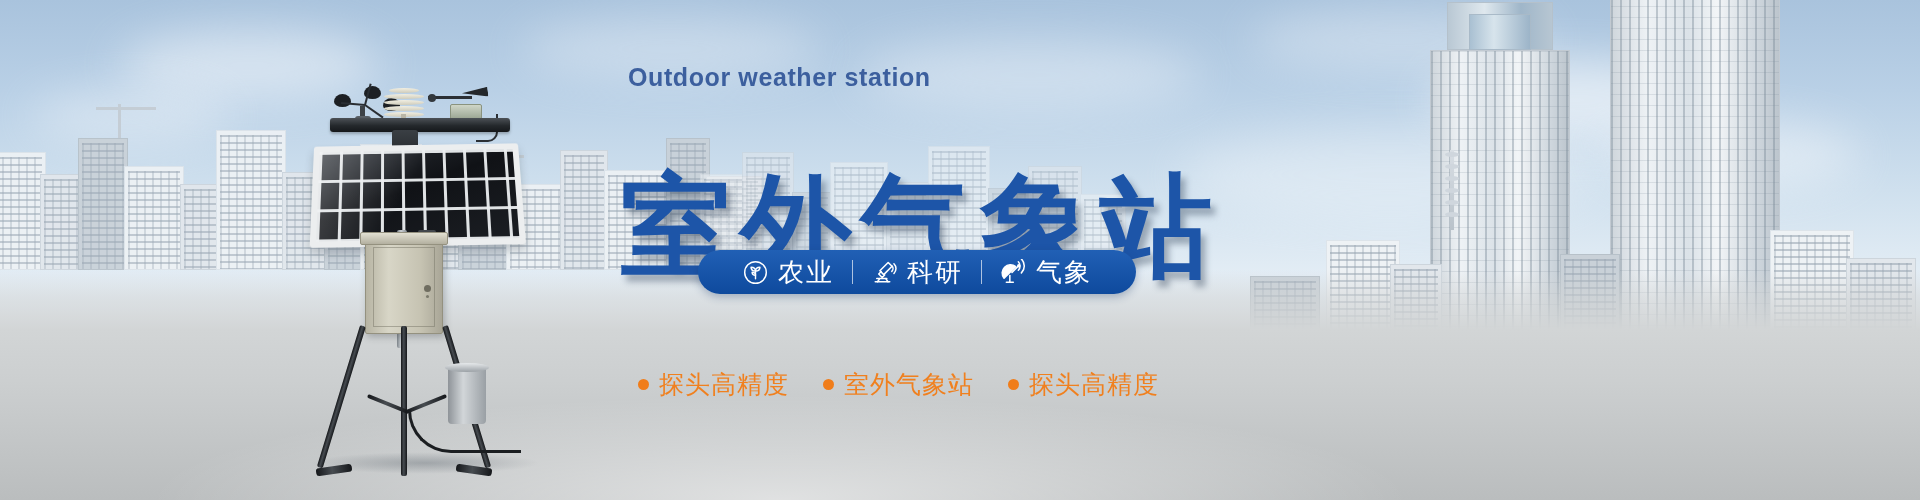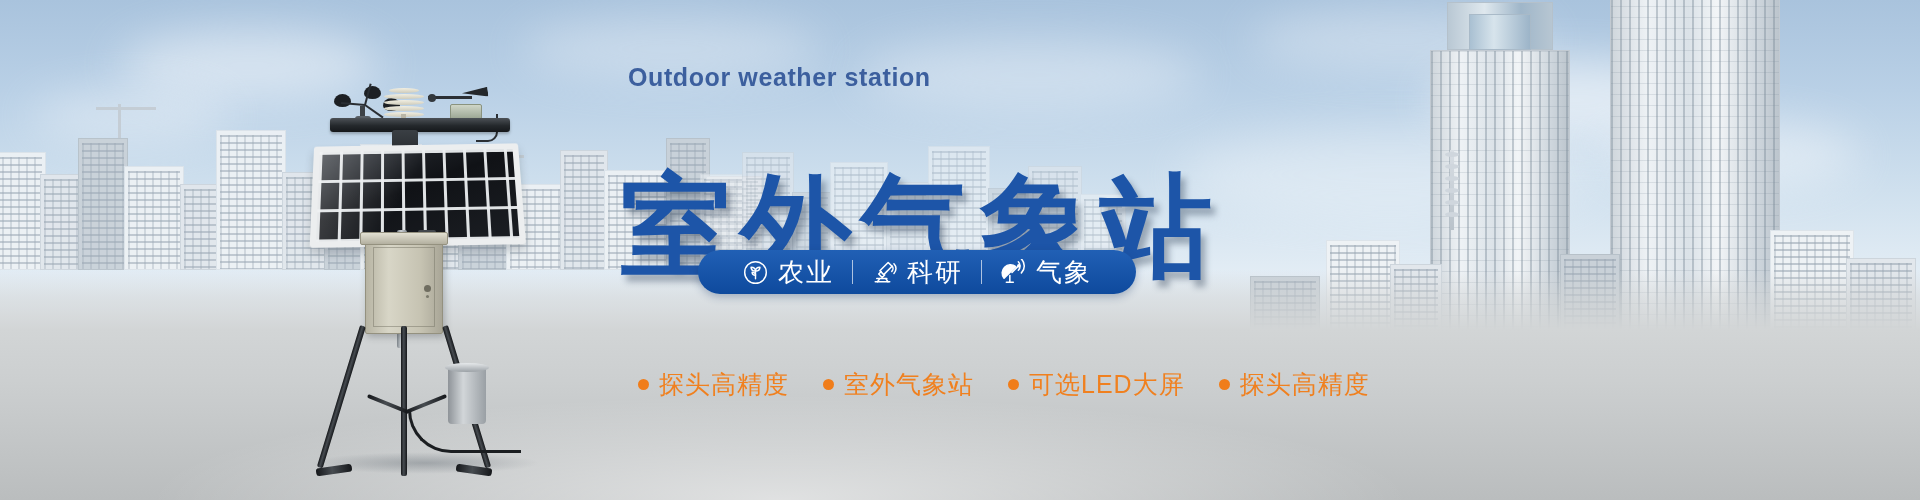--- a/index.html
+++ b/index.html
@@ -357,22 +357,18 @@
       <div class="feat">
         <span class="dot"></span>
         <span class="ftxt">探头高精度</span>
       </div>
       <div class="feat">
         <span class="dot"></span>
         <span class="ftxt">室外气象站</span>
       </div>
       <div class="feat">
         <span class="dot"></span>
-        <span class="ftxt">可选LED大屏</span>
-      </div>
-      <div class="feat">
-        <span class="dot"></span>
         <span class="ftxt">探头高精度</span>
       </div>
     </div>
 
   </div>
 </div>
 
 </body></html>

